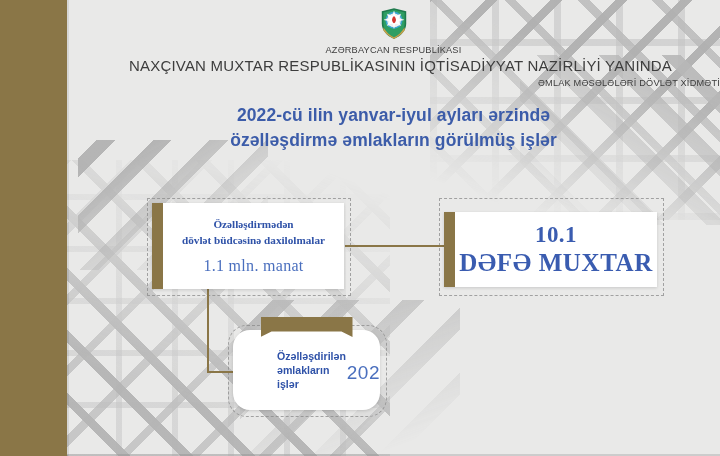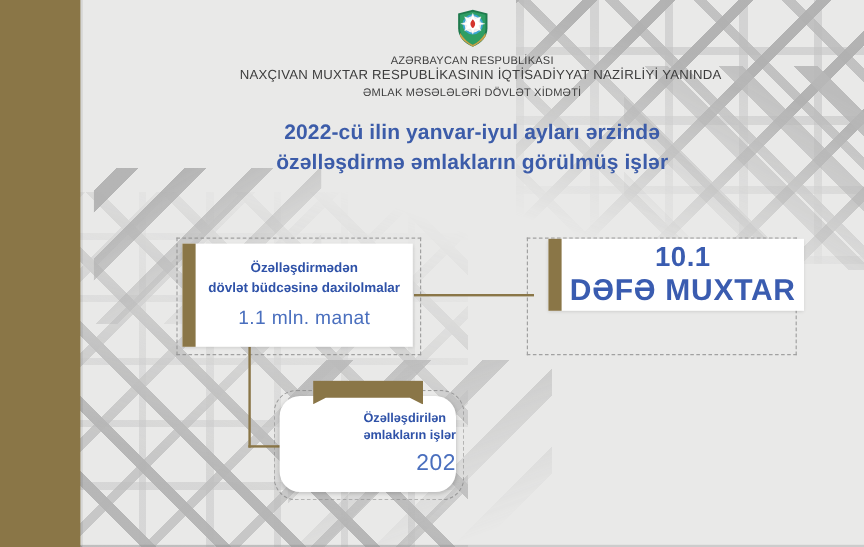--- a/index.html
+++ b/index.html
@@ -92,22 +92,22 @@
     position:relative;display:block;
   }
   .org-line{
     color:#3d3d3d;
     letter-spacing:.2px;
     line-height:1.35;
     font-size:9.2px;
     white-space:nowrap;
   }
   .org-line.l1{font-size:9.2px;}
-  .org-line.l2{font-size:11px;margin-left:14px;}
-  .org-line.l3{font-size:9.2px;}
+  .org-line.l2{font-size:15px;margin-left:14px;}
+  .org-line.l3{font-size:9.2px;text-align:right;}
 
   .title{
     margin-top:14px;
     color:#3c5ca9;
     font-weight:bold;
     font-size:17.5px;
     line-height:1.45;
     letter-spacing:.1px;
   }
   .title .t-line{display:block;}
@@ -127,53 +127,54 @@
     box-shadow:0 1px 3px rgba(0,0,0,.14);
   }
   .card .tab{
     position:absolute;top:0;left:0;width:11px;height:100%;
   }
   .card-body{
     position:absolute;inset:0 0 0 11px;
     display:flex;flex-direction:column;
     align-items:center;justify-content:center;
     text-align:center;
+    font-family:Liberation Serif, serif;
   }
 
   
   #card-budget{ left:152px; top:203px; width:192px; height:86px; }
   #card-budget .cap{
     color:#2f52a8;font-weight:bold;font-size:11.2px;line-height:1.35;
   }
   #card-budget .val{
     color:#4a6fbe;font-size:16px;margin-top:9px;letter-spacing:.3px;
   }
 
   
-  #card-growth{ left:444px; top:199px; width:213px; height:60px;margin-left:13px; }
+  #card-growth{ left:444px; top:212px; width:213px; height:75px; }
   #card-growth .big{
     color:#3a5cb0;font-weight:bold;font-size:23px;line-height:1.18;letter-spacing:.4px;
   }
   #card-growth .big2{
     color:#3a5cb0;font-weight:bold;font-size:25px;line-height:1.18;letter-spacing:.6px;
   }
 
   
   #card-count{
     left:233px;top:330px;width:147px;height:80px;
     border-radius:17px;
   }
   #card-count .ribbon{
     position:absolute;left:50%;transform:translateX(-50%);
     top:-13px;width:92px;height:20px;
     clip-path:polygon(0 0,100% 0,100% 100%,88% 72%,12% 72%,0 100%);
   }
   #card-count .cbody{
     position:absolute;inset:0;
-    display:flex;flex-direction:column;align-items:flex-end;justify-content:center;margin-left:44px;
+    display:flex;flex-direction:row;align-items:center;justify-content:center;margin-left:44px;
   }
   #card-count .cap{
     color:#2f52a8;font-weight:bold;font-size:10.6px;line-height:1.35;
   }
   #card-count .val{
     color:#4a6fbe;font-size:19px;margin-top:6px;letter-spacing:.5px;
   }
 
   
   .conn{position:absolute;}

